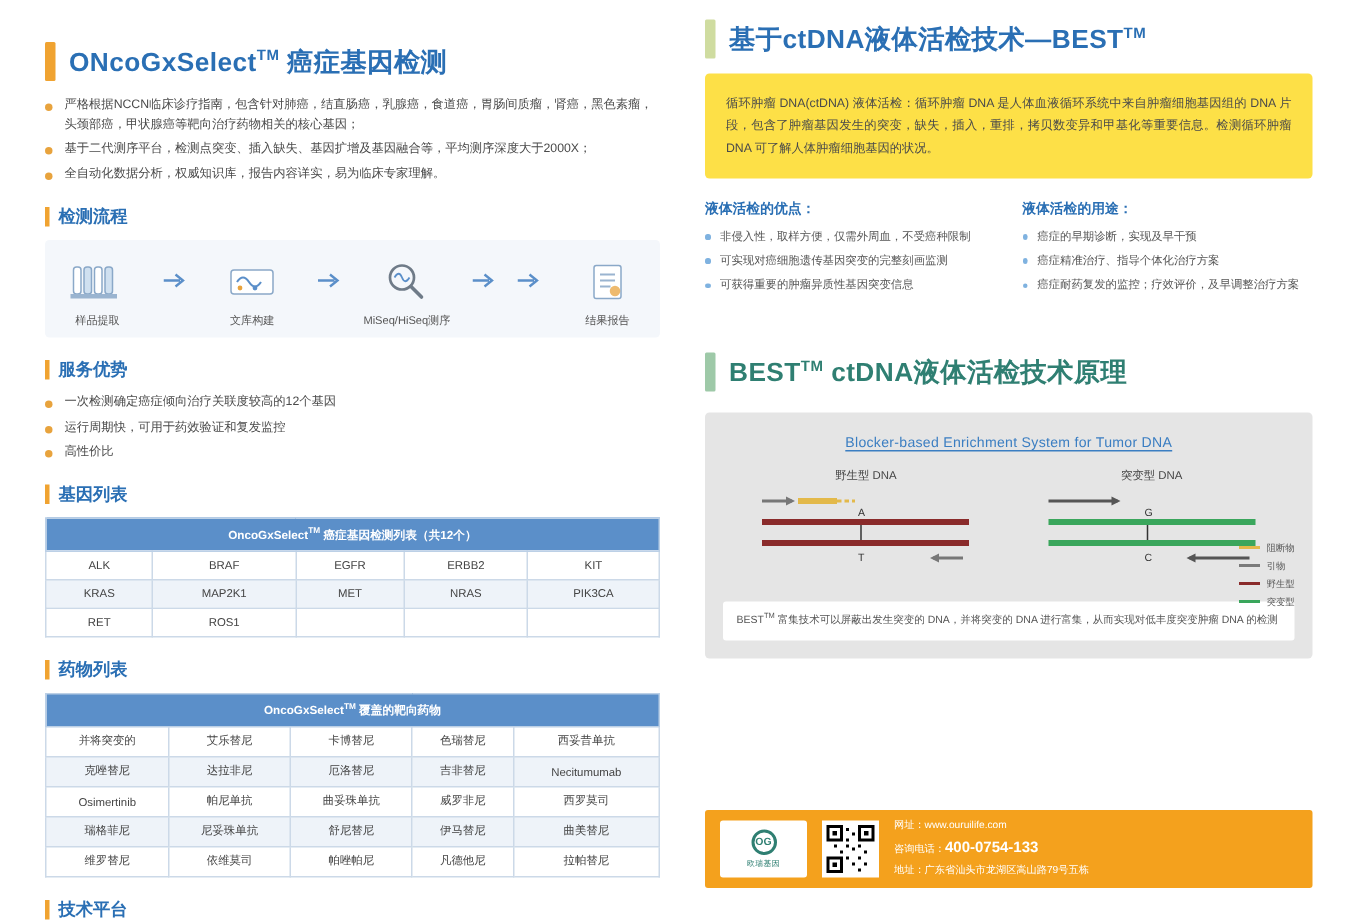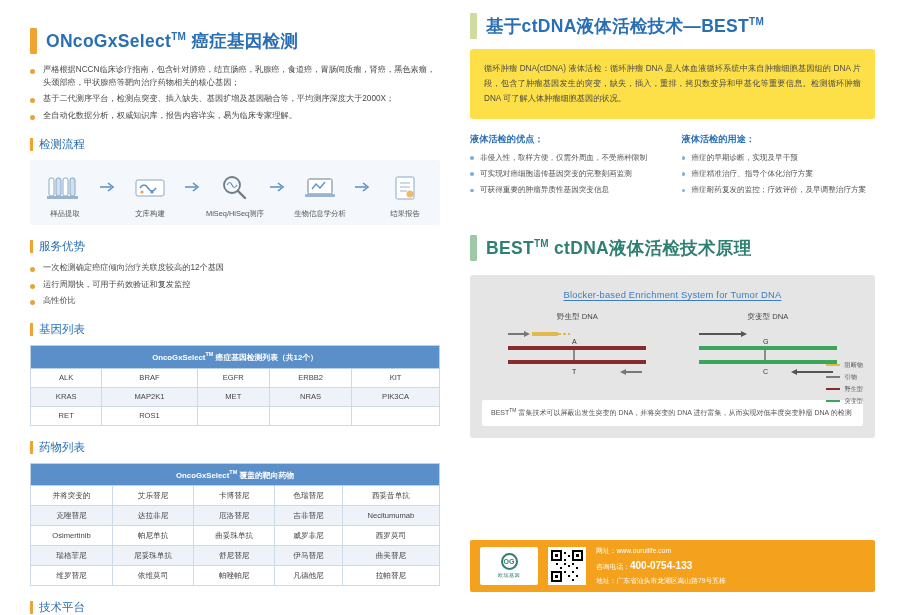--- a/index.html
+++ b/index.html
@@ -31,21 +31,21 @@
     position:relative; padding-left:13px; margin-bottom:4px;
     font-size:8.2px; line-height:1.55; color:#4a4a4a;
   }
   .bullets li:before {
     content:""; position:absolute; left:0; top:5px;
     width:5px; height:5px; border-radius:50%; background:#e8a33d;
   }
 
   .sub-head { display:flex; align-items:center; gap:6px; margin:14px 0 8px; }
   .sub-bar { width:3px; height:13px; background:#f0a331; }
-  .sub-title { font-size:11.5px; font-weight:normal; color:#2a6fb4; }
+  .sub-title { font-size:11.5px; font-weight:bold; color:#2a6fb4; }
 
   
   .flow {
     background:#f4f7fb; border-radius:3px; padding:10px 6px 6px;
     display:flex; align-items:flex-start; justify-content:space-between;
   }
   .flow-step { width:58px; text-align:center; }
   .flow-icon { height:34px; display:flex; align-items:center; justify-content:center; }
   .flow-label { font-size:7.4px; color:#555; margin-top:5px; }
   .flow-arrow { display:flex; align-items:center; height:34px; }
@@ -196,30 +196,20 @@
         </div>
         <div class="flow-label">MiSeq/HiSeq测序</div>
       </div>
 
       <div class="flow-arrow">
         <svg class="arrow-svg" viewBox="0 0 16 12">
             <path d="M0 6 H11 M8 2 L13 6 L8 10" stroke="#5b8fc9" stroke-width="1.6" fill="none"></path>
           </svg>
       </div>
 
-      <div class="flow-step">
-        <div class="flow-icon">
-          <svg width="40" height="30" viewBox="0 0 40 30">
-            <rect x="8" y="7" width="24" height="15" rx="1.5" fill="#fff" stroke="#6f7b88"></rect>
-            <rect x="5" y="22" width="30" height="3" rx="1" fill="#9ab4d0"></rect>
-            <path d="M12 17 L16 12 L20 16 L25 10" stroke="#5b8fc9" stroke-width="1.3" fill="none"></path>
-          </svg>
-        </div>
-        <div class="flow-label">生物信息学分析</div>
-      </div>
 
       <div class="flow-arrow">
         <svg class="arrow-svg" viewBox="0 0 16 12">
             <path d="M0 6 H11 M8 2 L13 6 L8 10" stroke="#5b8fc9" stroke-width="1.6" fill="none"></path>
           </svg>
       </div>
 
       <div class="flow-step">
         <div class="flow-icon">
           <svg width="40" height="30" viewBox="0 0 40 30">

